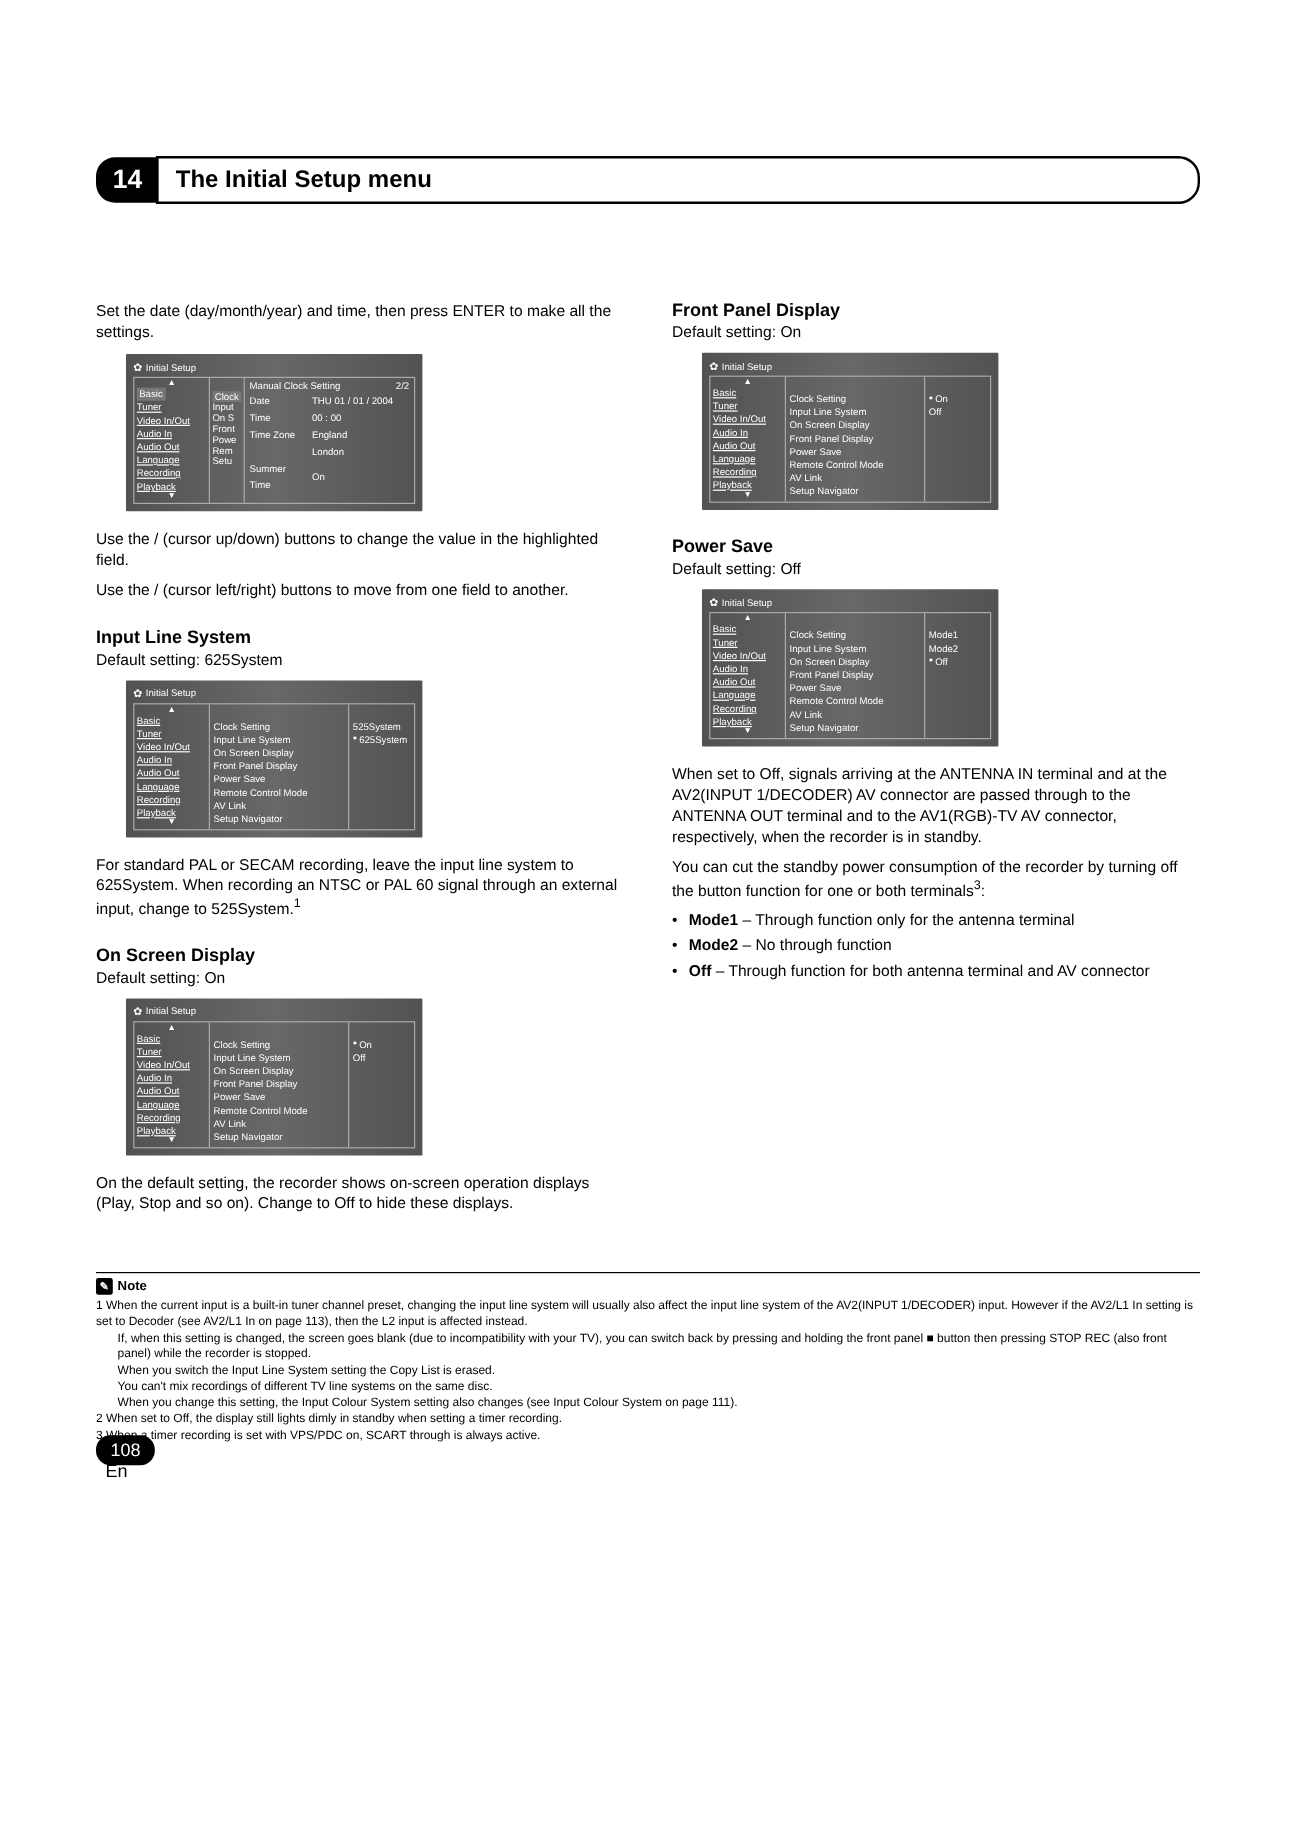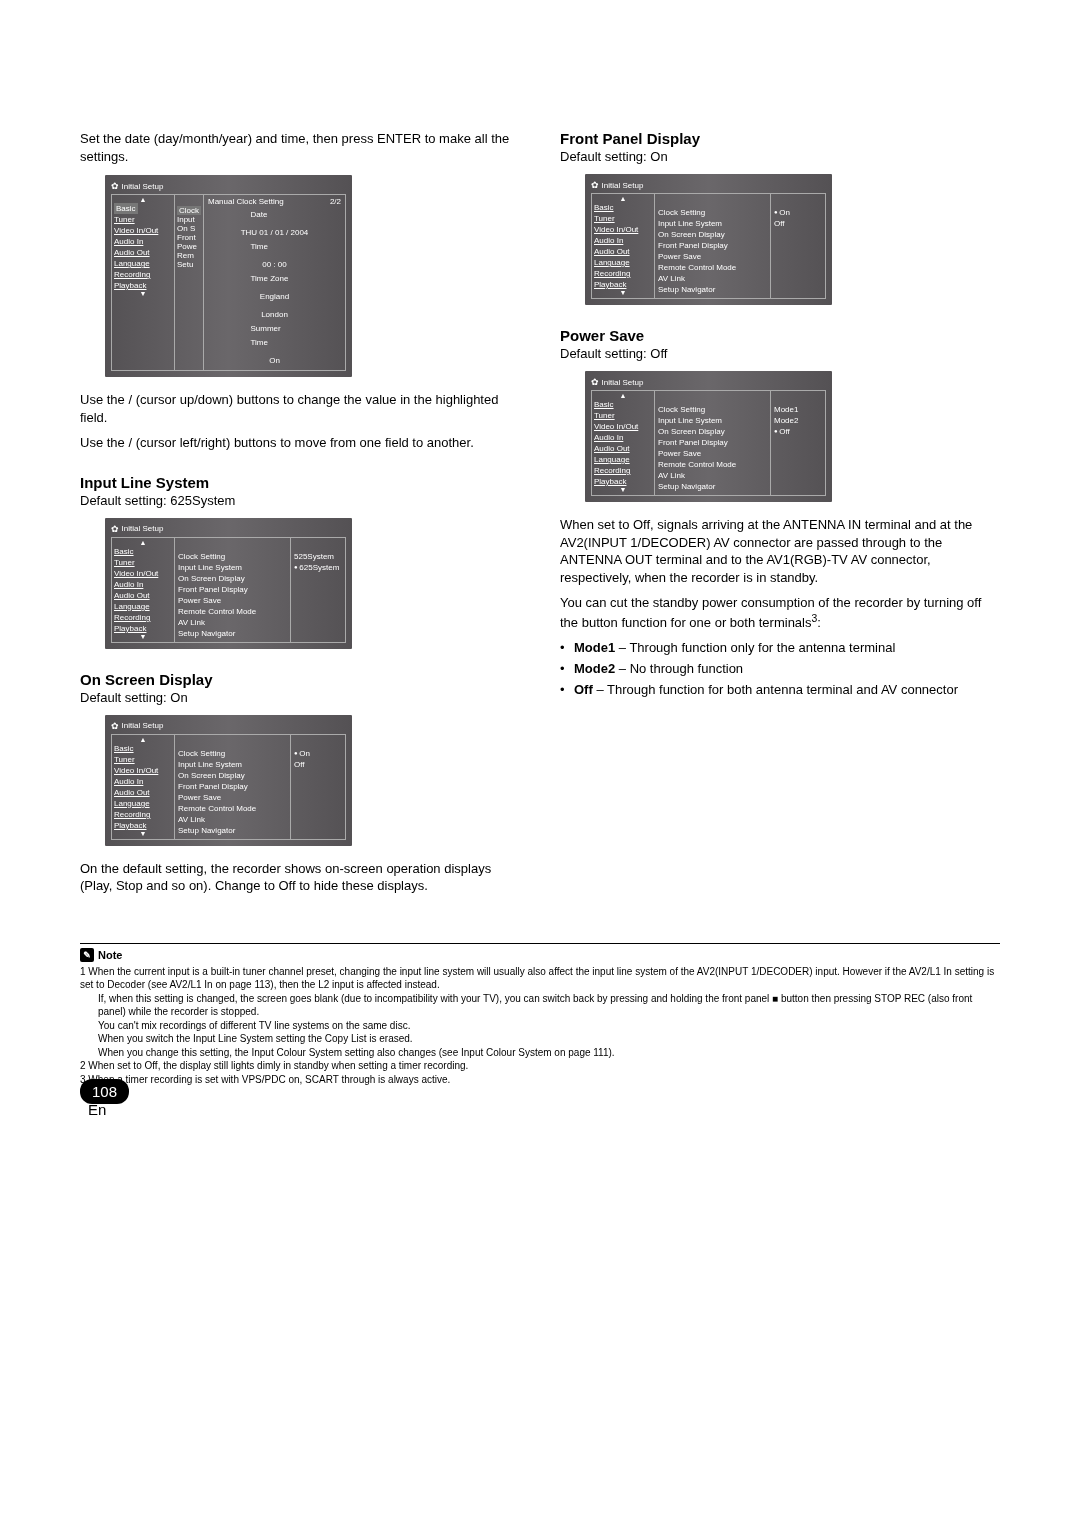--- a/index.html
+++ b/index.html
@@ -76,21 +76,21 @@
   .ui-sidebar { width:58px; padding:2px 2px; position:relative; }
   .ui-sidebar .arrow-up{ text-align:center; font-size:7px; line-height:6px; }
   .ui-sidebar-item { text-decoration: underline; line-height:11px; white-space:nowrap; }
   .ui-sidebar .arrow-down{ text-align:center; font-size:7px; line-height:6px; }
   .ui-middle { border-left:1px solid #aaa; padding:2px 3px; flex:1; white-space:nowrap; }
   .ui-middle div { line-height:11px; }
   .ui-options { border-left:1px solid #aaa; width:48px; padding:2px 3px; }
   .ui-options div{ line-height:11px; }
   .ui-options .sel::before{ content:"● "; font-size:6px; vertical-align:middle; }
   .ui-clock-hdr { display:flex; justify-content:space-between; margin-bottom:2px; }
-  .ui-clock-row { display:flex; align-items:center; gap:4px; line-height:14px;flex-direction:column; }
+  .ui-clock-row { display:flex; align-items:center; gap:4px; line-height:14px; }
   .ui-clock-label { width:48px; }
   .ui-highlight-cell { background:#777; padding:0 2px; color:#fff; }
   .sidebar-hl { background:#777; padding:0 2px; display:inline-block; }
   hr.note-rule{ border:none; border-top:1.5px solid #000; margin:40px 0 4px 0; }
   .note-head{ font-size:11px; font-weight:bold; display:flex; align-items:center; gap:4px; }
   .note-head .pencil{
     background:#000; color:#fff; width:14px; height:14px; display:inline-flex;
     align-items:center; justify-content:center; font-size:9px; border-radius:2px;
   }
   .notes{ font-size:10px; line-height:1.35; margin-top:3px; }
@@ -103,20 +103,26 @@
   .pg-en{ position:absolute; left:88px; bottom:8px; font-size:15px; }
   sup{ font-size:0.8em; }
   .list-row{ margin:0 0 6px 0; padding-left:14px; text-indent:-14px; }
   .list-row .dot{ display:inline-block; width:14px; text-indent:0; }
 </style>
 </head>
 <body>
 
 <div class="page">
 
+  <div class="header-row">
+    <div class="chapter-num">14</div>
+    <div class="chapter-title-wrap">
+      <span class="chapter-title">The Initial Setup menu</span>
+    </div>
+  </div>
 
   <div class="columns">
 
     <div class="col">
       <p class="body-text">Set the date (day/month/year) and time, then press ENTER to make all the settings.</p>
 
       <div class="ui-box">
         <div class="ui-title-row">
             <span class="paw">✿</span>
             <span>Initial Setup</span>
@@ -209,20 +215,23 @@
             <div>Setup Navigator</div>
           </div>
           <div class="ui-options">
             <div>&nbsp;</div>
             <div>525System</div>
             <div class="sel">625System</div>
           </div>
         </div>
       </div>
 
+      <p class="body-text">
+        <span>For standard PAL or SECAM recording, leave the input line system to </span><span>625System</span><span>. When recording an NTSC or PAL 60 signal through an external input, change to </span><span>525System</span><span>.</span><sup>1</sup>
+      </p>
 
       <div class="section-heading">On Screen Display</div>
       <div class="default-setting">Default setting: On</div>
 
       <div class="ui-box">
         <div class="ui-title-row">
             <span class="paw">✿</span>
             <span>Initial Setup</span>
           </div>
         <div class="ui-inner">
@@ -355,22 +364,22 @@
   </div>
 
   <hr class="note-rule">
   <div class="note-head">
     <span class="pencil">✎</span>
     <span>Note</span>
   </div>
   <div class="notes">
     <div>1  When the current input is a built-in tuner channel preset, changing the input line system will usually also affect the input line system of the AV2(INPUT 1/DECODER) input. However if the AV2/L1 In setting is set to Decoder (see AV2/L1 In on page 113), then the L2 input is affected instead.</div>
     <span class="ind">If, when this setting is changed, the screen goes blank (due to incompatibility with your TV), you can switch back by pressing and holding the front panel ■ button then pressing STOP REC (also front panel) while the recorder is stopped.</span>
+    <span class="ind">When you switch the Input Line System setting the Copy List is erased.</span>
     <span class="ind">You can't mix recordings of different TV line systems on the same disc.</span>
-    <span class="ind">When you switch the Input Line System setting the Copy List is erased.</span>
     <span class="ind">When you change this setting, the Input Colour System setting also changes (see Input Colour System on page 111).</span>
     <div>2 When set to Off, the display still lights dimly in standby when setting a timer recording.</div>
     <div>3 When a timer recording is set with VPS/PDC on, SCART through is always active.</div>
   </div>
 
   <div class="pg-badge">108</div>
   <div class="pg-en">En</div>
 </div>
 
 </body></html>

